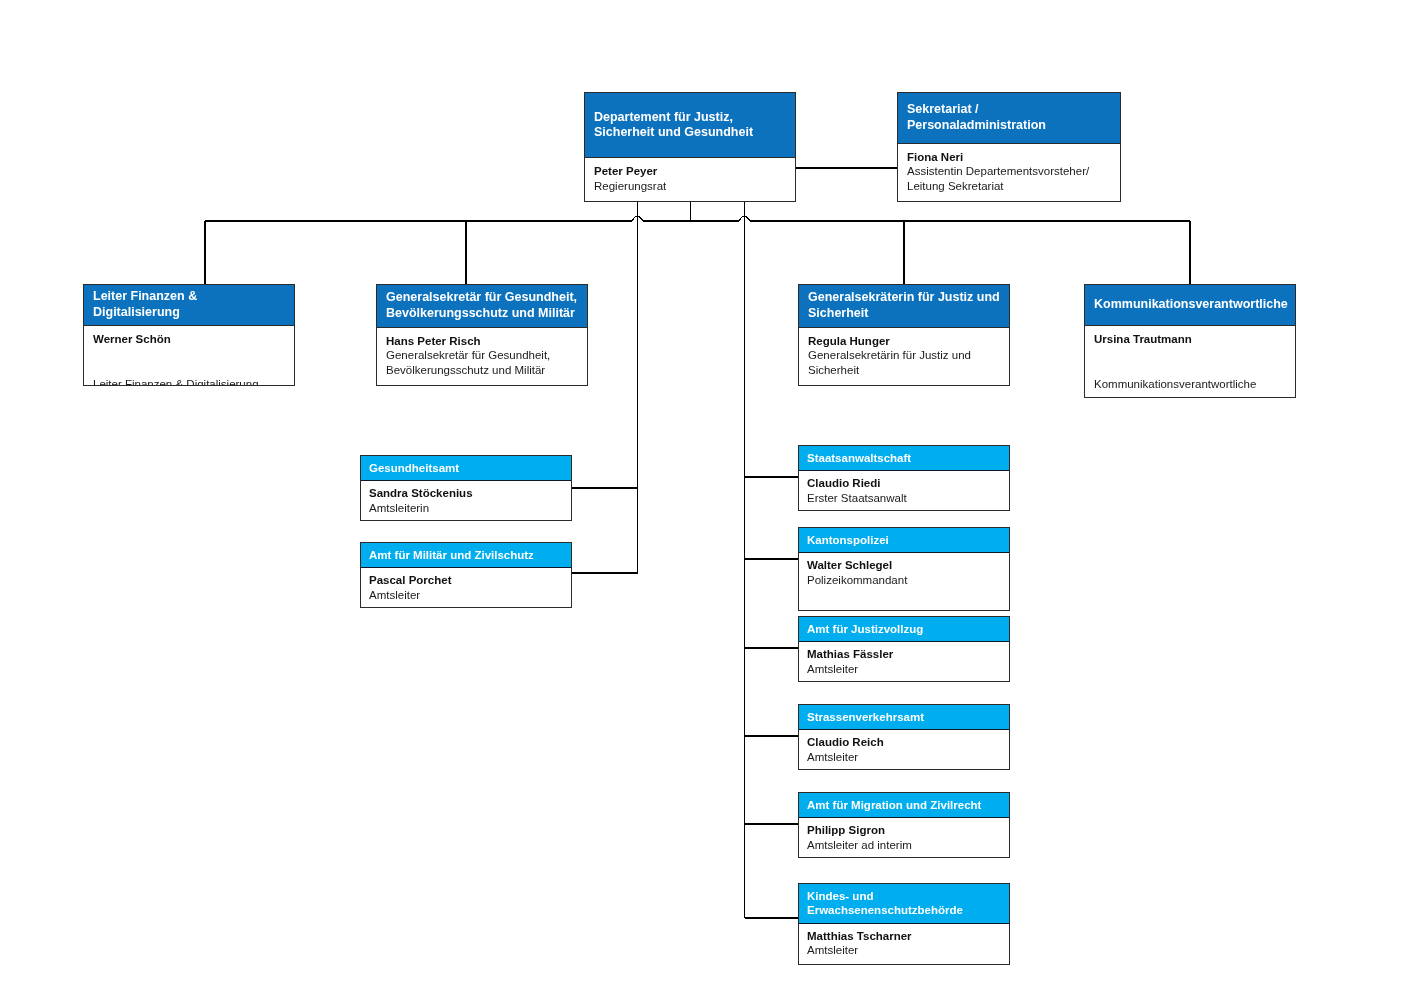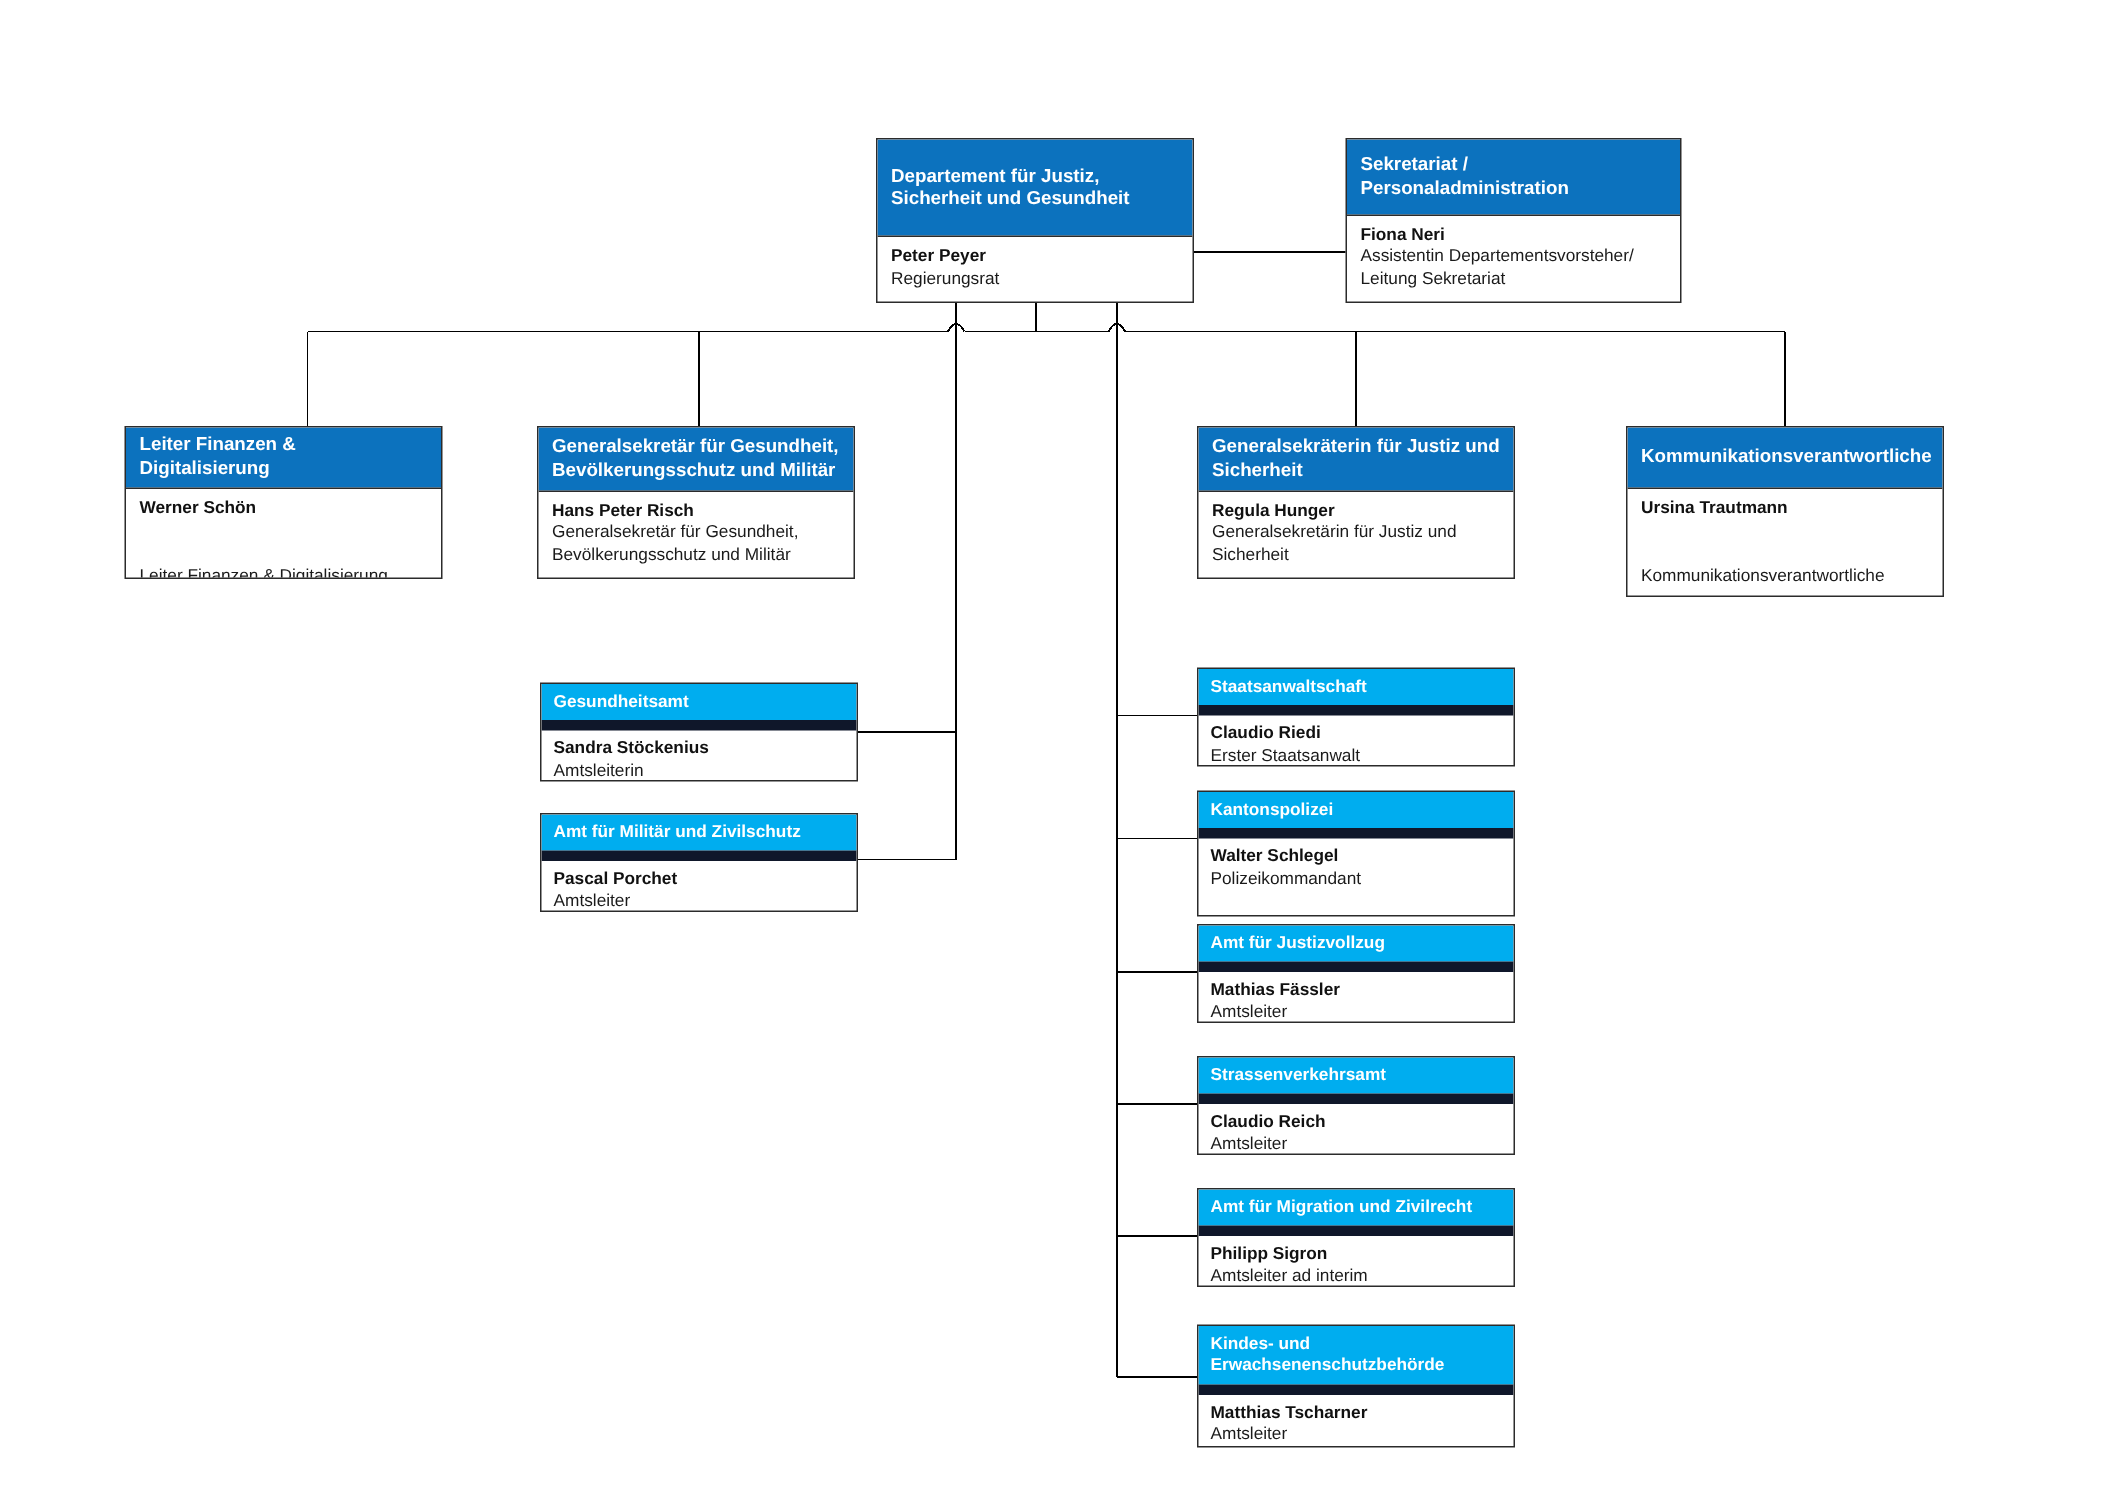--- a/index.html
+++ b/index.html
@@ -81,21 +81,21 @@
   
   .node.light {
     border: 1px solid #2b2b2b;
   }
   .node.light > .hdr {
     background: #00ADEF;
     font-size: 11.5px;
     padding: 5px 8px;
   }
   .node.light > .body {
-    border-top: 7px solid #0f172a;
+    border-top: 1px solid #0f172a;
     padding: 5px 8px 6px 8px;
     font-size: 11.5px;
     justify-content: flex-start;
   }
 
   
   .node.dept > .body { justify-content: flex-end; }
   .node.tallbody > .body { justify-content: center; gap: 31px; }
 </style>
 </head>
@@ -156,21 +156,21 @@
   </div>
 
   <div class="node dark tallbody" style="left:83px; top:284px; width:212px; height:102px;">
     <div class="hdr">Leiter Finanzen &amp; Digitalisierung</div>
     <div class="body">
       <div class="person">Werner Schön</div>
       <div class="role">Leiter Finanzen &amp; Digitalisierung</div>
     </div>
   </div>
 
-  <div class="node dark" style="left:358px; top:284px; width:212px; height:102px;">
+  <div class="node dark" style="left:376px; top:284px; width:212px; height:102px;">
     <div class="hdr">Generalsekretär für Gesundheit, Bevölkerungsschutz und Militär</div>
     <div class="body" style="justify-content:flex-start;">
       <div class="person">Hans Peter Risch</div>
       <div class="role">Generalsekretär für Gesundheit,</div>
       <div class="role">Bevölkerungsschutz und Militär</div>
     </div>
   </div>
 
   <div class="node dark" style="left:798px; top:284px; width:212px; height:102px;">
     <div class="hdr">Generalsekräterin für Justiz und Sicherheit</div>

